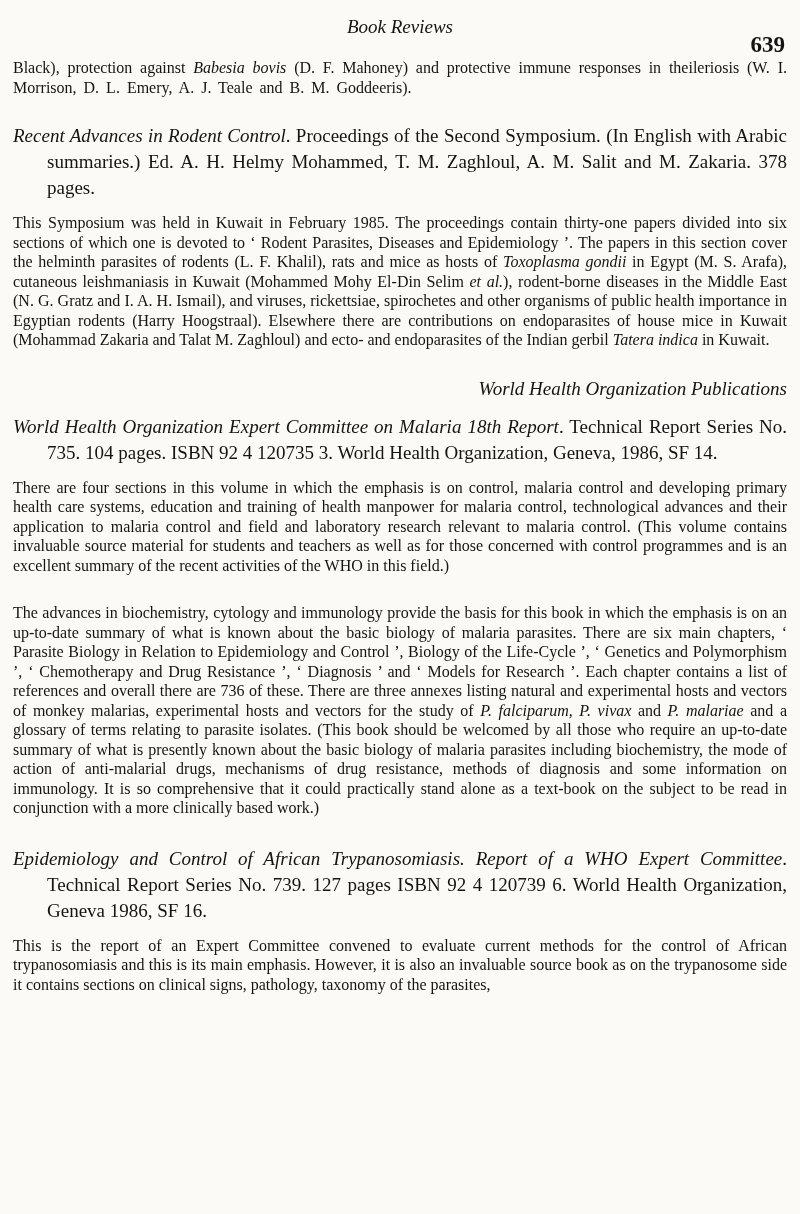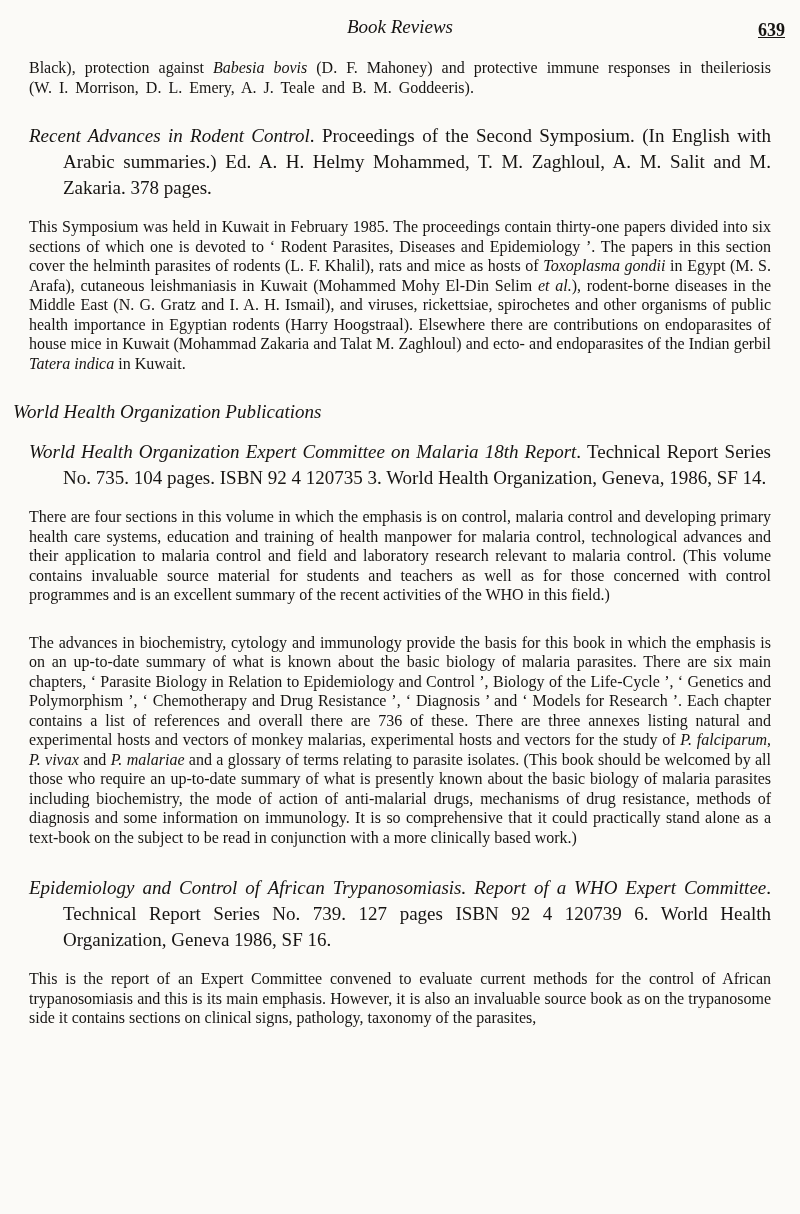--- a/index.html
+++ b/index.html
@@ -10,25 +10,25 @@
     background: #fbfaf7;
     color: #161412;
     font-family: "Liberation Serif", "DejaVu Serif", serif;
   }
   .page { padding: 16px 13px 0 13px; }
   .it { font-style: italic; }
 
   .running-head { position: relative; height: 26px; margin-bottom: 16px; }
   .head-title { text-align: center; font-size: 19px; font-style: italic; }
   .head-page {
-    position: absolute; right: 2px; top: 4px;
-    font-size: 18px; font-weight: 700; text-decoration: underline;
+    position: absolute; right: 2px; top: 16px;
+    font-size: 23px; font-weight: 700;
   }
 
-  p { margin: 16px; }
+  p { margin: 0; }
   .par {
     font-size: 16px;
     line-height: 19.5px;
     text-align: justify;
   }
   .cont { margin-bottom: 26px; word-spacing: 3px; }
 
   .entry-heading {
     font-size: 19px;
     line-height: 26px;
@@ -36,21 +36,21 @@
     padding-left: 34px;
     text-indent: -34px;
     margin-bottom: 12px;
   }
   .entry-body { margin-bottom: 28px; }
 
   .section-heading {
     font-size: 19px;
     font-weight: 400;
     font-style: italic;
-    text-align: left;
+    text-align: right;
     margin: 2px 0 14px 0;
   }
   .note {
     font-size: 17.5px;
     line-height: 23px;
     text-align: justify;
     margin-bottom: 28px;
   }
 </style>
 </head>

